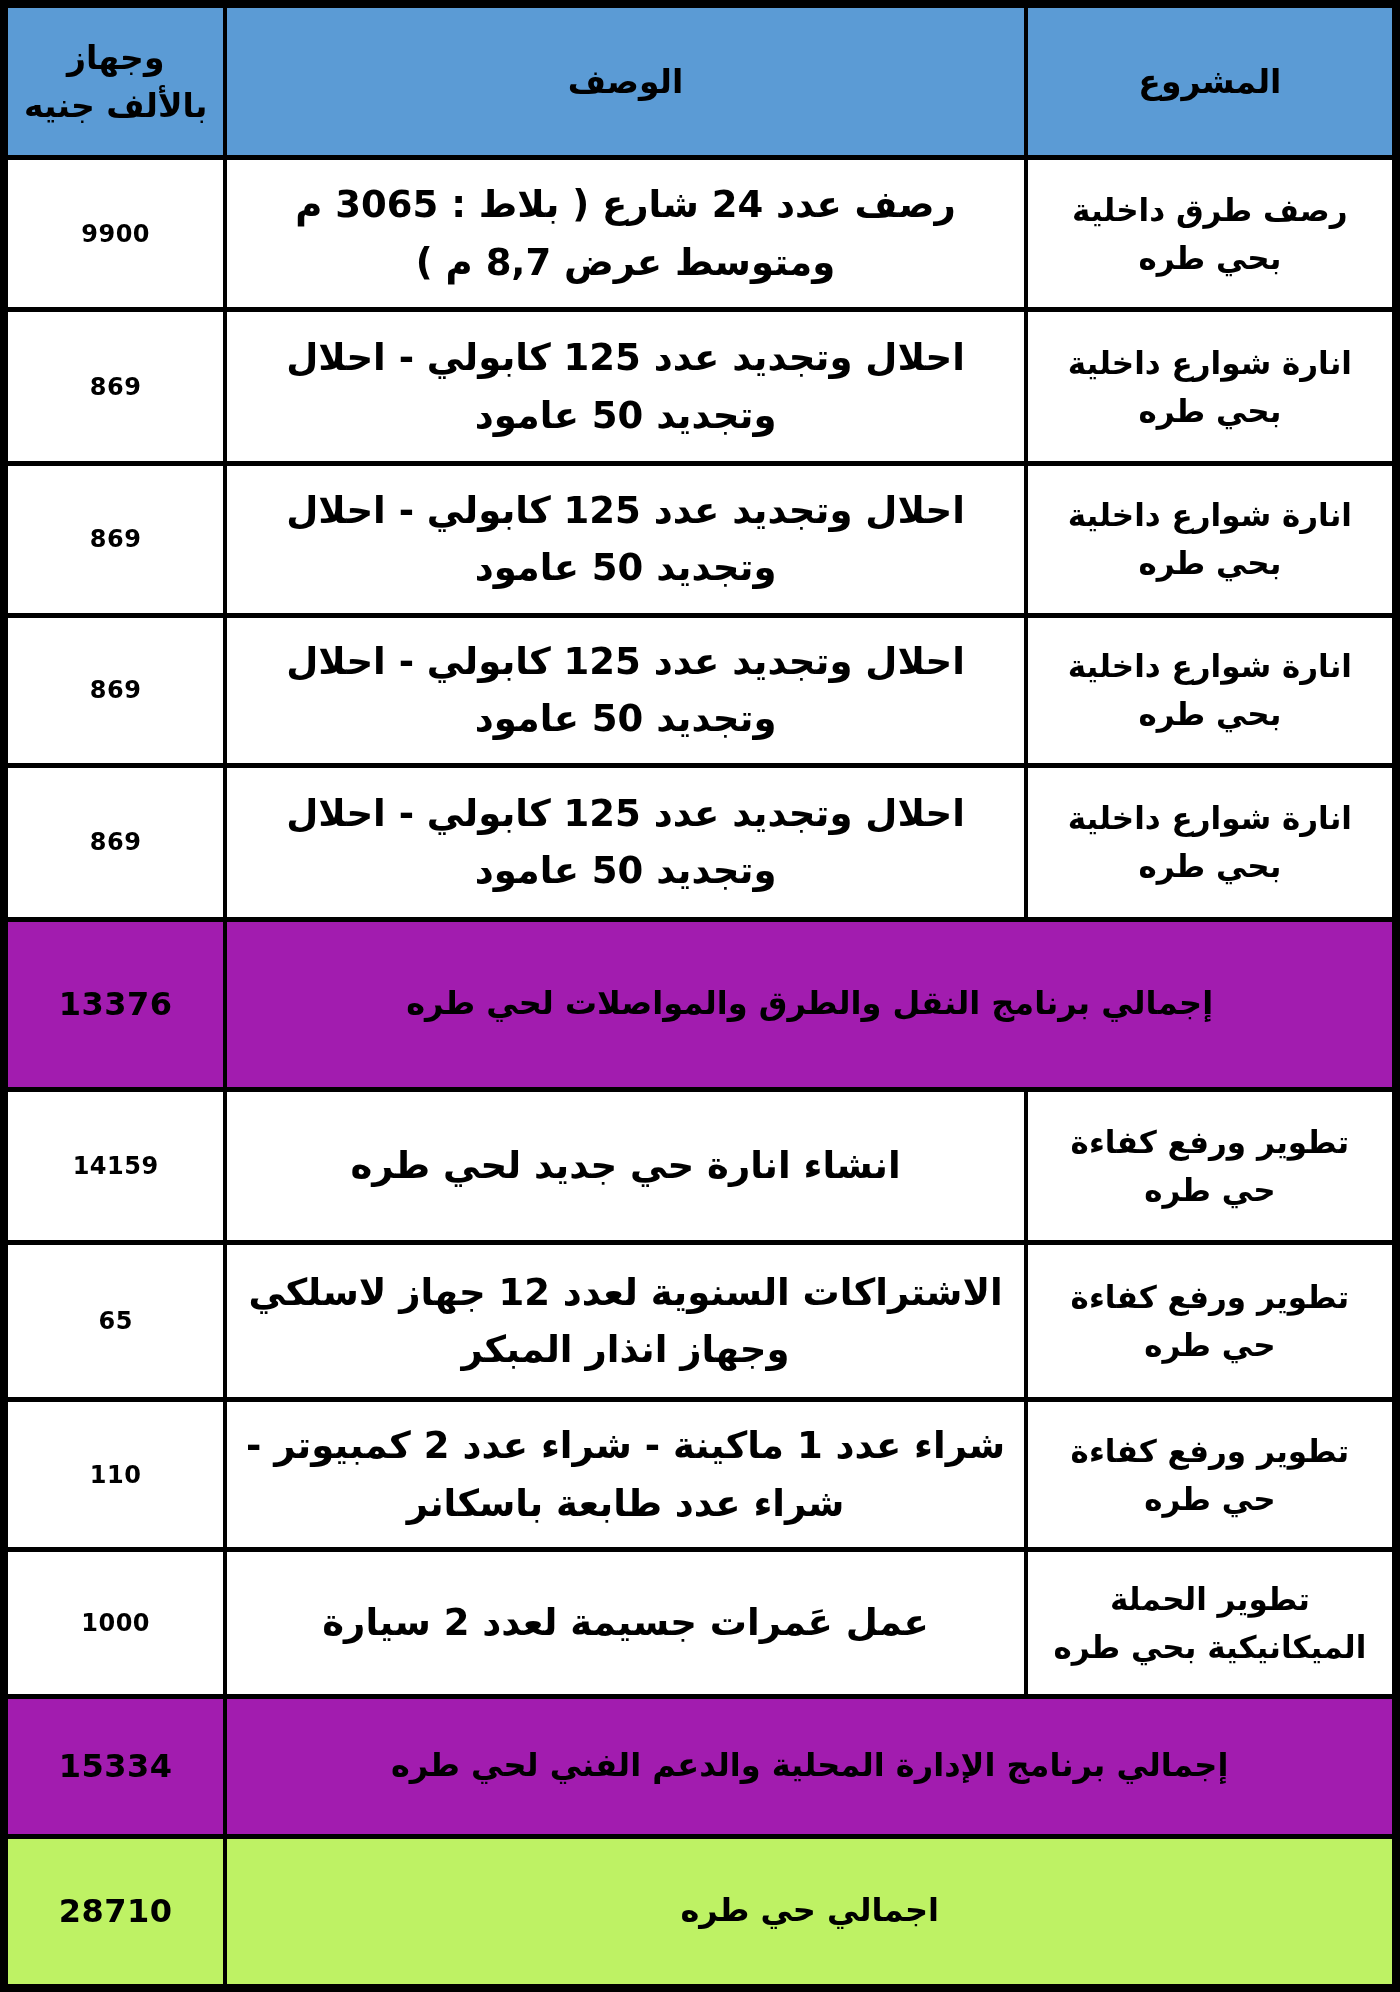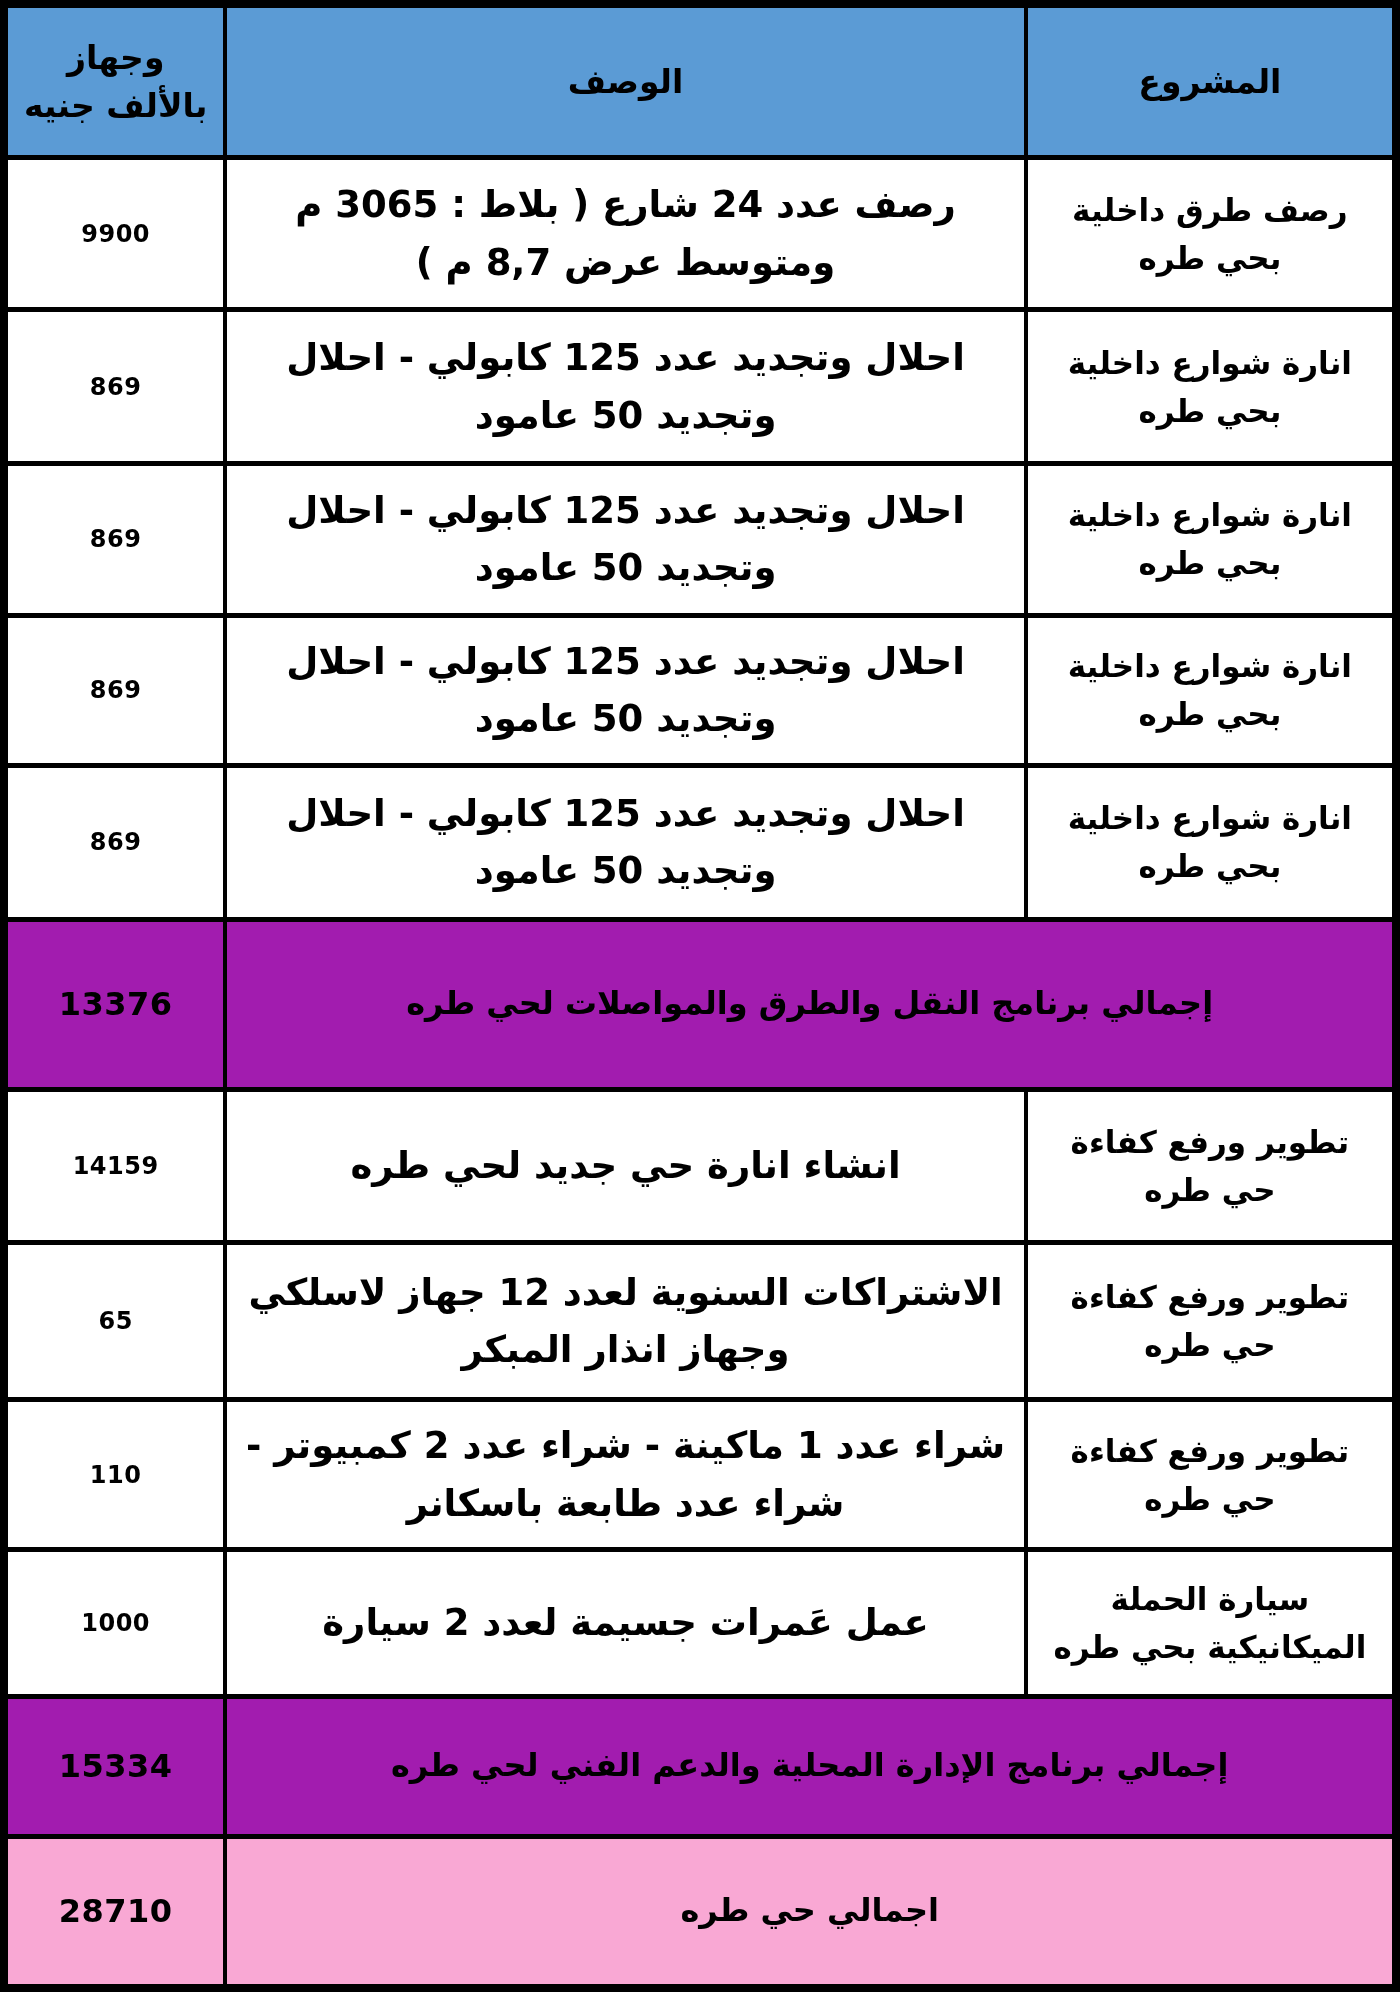--- a/index.html
+++ b/index.html
@@ -54,21 +54,21 @@
   td.amount-cell {
     font-size: 24px;
     letter-spacing: 0.5px;
   }
 
   tr.subtotal-row td {
     background: #a21caf;
     font-size: 32px;
   }
   tr.grand-total-row td {
-    background: #f9a8d4;
+    background: #bef264;
     font-size: 32px;
   }
 
   .hdr-line { display: block; }
 </style>
 </head>
 <body>
 
 <table class="budget">
   <colgroup>
@@ -134,21 +134,21 @@
     <td class="amount-cell">65</td>
   </tr>
 
   <tr class="data-row" style="height:148px;">
     <td class="project-cell">تطوير ورفع كفاءة حي طره</td>
     <td class="description-cell">شراء عدد 1 ماكينة - شراء عدد 2 كمبيوتر - شراء عدد طابعة باسكانر</td>
     <td class="amount-cell">110</td>
   </tr>
 
   <tr class="data-row" style="height:145px;">
-    <td class="project-cell">سيارة الحملة الميكانيكية بحي طره</td>
+    <td class="project-cell">تطوير الحملة الميكانيكية بحي طره</td>
     <td class="description-cell">عمل عَمرات جسيمة لعدد 2 سيارة</td>
     <td class="amount-cell">1000</td>
   </tr>
 
   <tr class="subtotal-row" style="height:138px;">
     <td colspan="2" class="description-cell">إجمالي برنامج الإدارة المحلية والدعم الفني لحي طره</td>
     <td class="amount-cell">15334</td>
   </tr>
 
   <tr class="grand-total-row" style="height:150px;">

